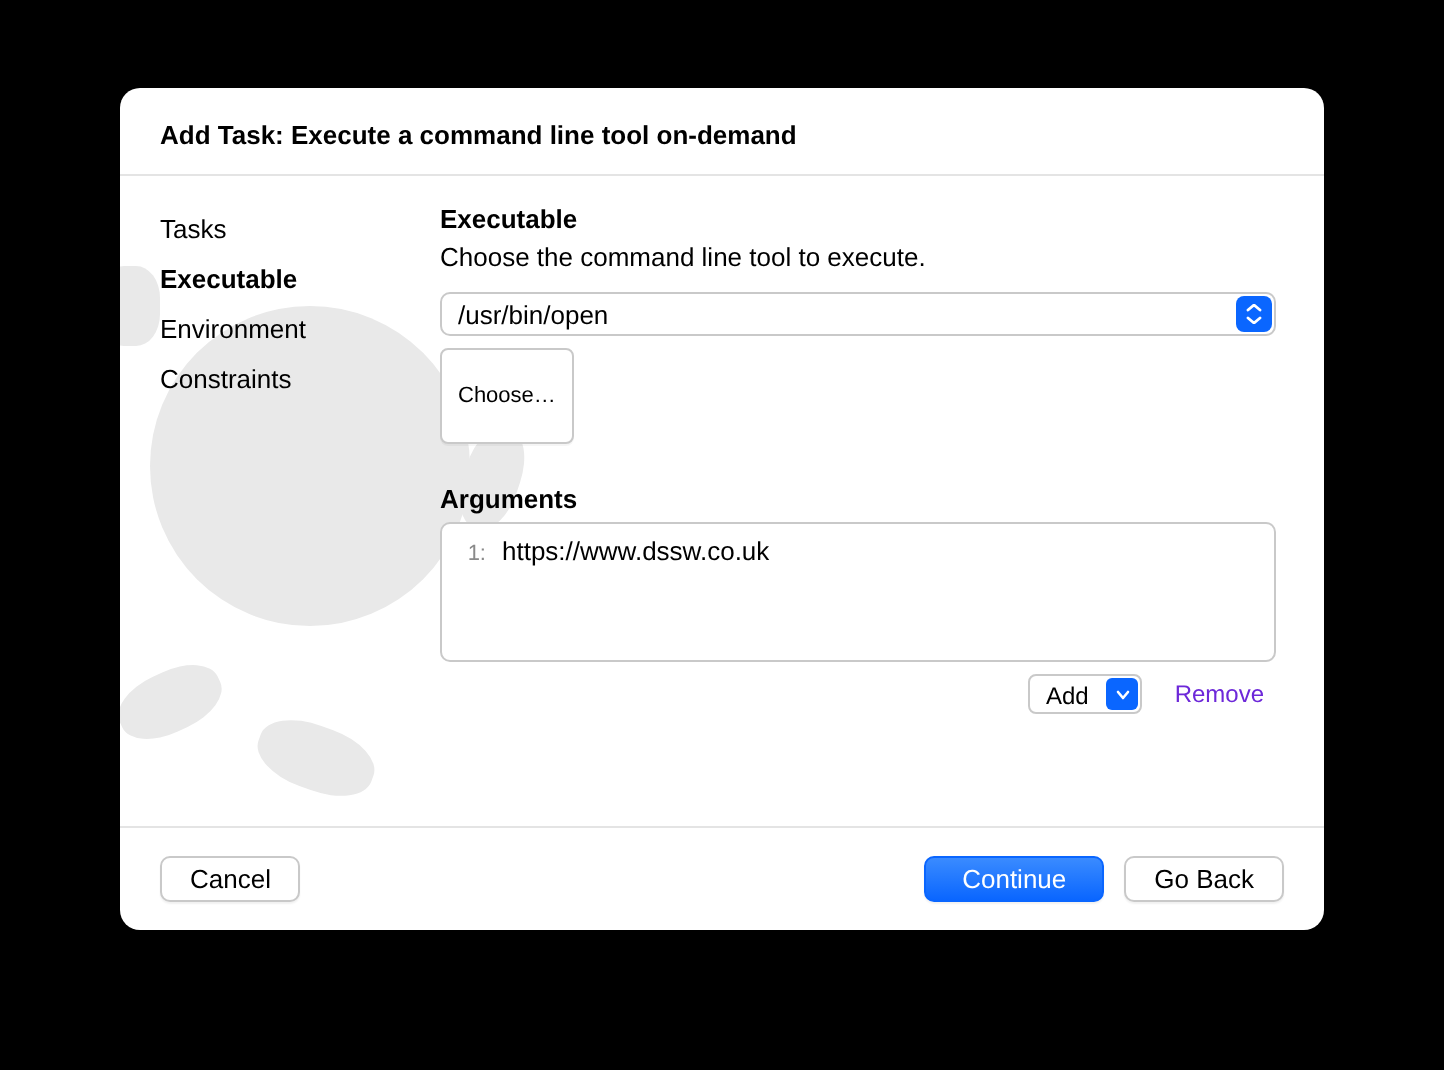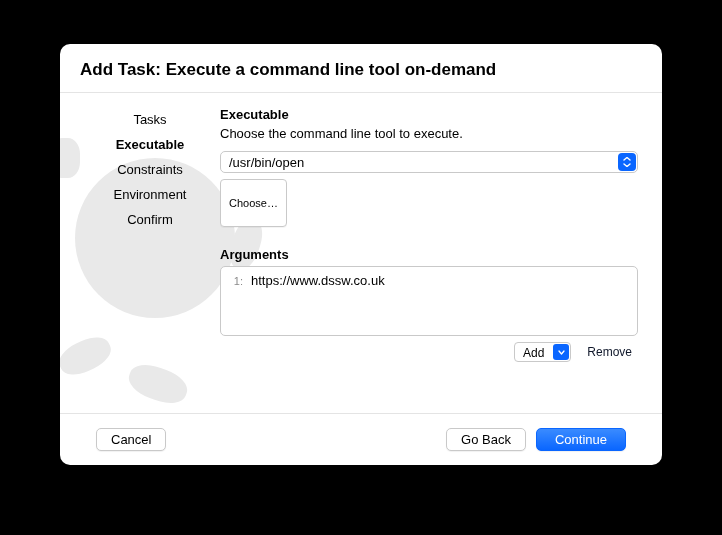--- a/index.html
+++ b/index.html
@@ -23,21 +23,21 @@
       box-shadow: 0 10px 30px rgba(0,0,0,0.5);
       overflow: hidden;
       display: flex;
       flex-direction: column;
     }
     .titlebar {
       padding: 16px 20px 12px 20px;
       border-bottom: 1px solid #e4e4e4;
     }
     .titlebar h1 {
-      font-size: 17px;
+      font-size: 13px;
       font-weight: 700;
     }
     .content {
       flex: 1;
       display: flex;
       position: relative;
       overflow: hidden;
     }
     
     .watermark {
@@ -51,21 +51,20 @@
     }
     .watermark .blob {
       position: absolute;
       background: #e9e9e9;
       border-radius: 50%;
     }
     .sidebar {
       width: 160px;
       padding: 14px 0 0 20px;
       z-index: 1;
-      text-align: center;
     }
     .sidebar-item {
       font-size: 13px;
       padding: 5px 0;
       cursor: default;
     }
     .sidebar-item.active {
       font-weight: 700;
     }
     .main {
@@ -167,27 +166,27 @@
       width: 16px;
       display: flex;
       align-items: center;
       justify-content: center;
       background: #0a66ff;
       border-radius: 3px;
       margin: 1px;
     }
     .remove-btn {
       font-size: 12px;
-      color: #0f172a;
+      color: #6d28d9;
       padding: 2px 6px;
       border-radius: 4px;
     }
     .footer {
       border-top: 1px solid #e4e4e4;
-      padding: 14px 36px;
+      padding: 14px 20px;
       display: flex;
       align-items: center;
       gap: 10px;
     }
     .footer .spacer { flex: 1; }
     .btn {
       font-size: 13px;
       padding: 3px 14px;
       border: 1px solid #c9c9c9;
       border-radius: 5px;
@@ -217,23 +216,22 @@
       <div class="blob" style="left:95px; top:15px; width:160px; height:160px;"></div>
       <div class="blob" style="left:70px; top:-5px; width:30px; height:40px; border-radius:40%;"></div>
       <div class="blob" style="left:78px; top:198px; width:54px; height:30px; border-radius:45%; transform:rotate(-25deg);"></div>
       <div class="blob" style="left:148px; top:225px; width:60px; height:32px; border-radius:45%; transform:rotate(20deg);"></div>
       <div class="blob" style="left:252px; top:75px; width:28px; height:52px; border-radius:45%; transform:rotate(18deg);"></div>
     </div>
 
     <div class="sidebar">
       <div class="sidebar-item"><span>Tasks</span></div>
       <div class="sidebar-item active"><span>Executable</span></div>
+      <div class="sidebar-item"><span>Environment</span></div>
       <div class="sidebar-item"><span>Constraints</span></div>
-      <div class="sidebar-item"><span>Environment</span></div>
-      <div class="sidebar-item"><span>Confirm</span></div>
     </div>
 
     <div class="main">
 
       <div class="section-heading">Executable</div>
       <div class="section-sub">Choose the command line tool to execute.</div>
 
       <div class="combo">
         <div class="combo-text">/usr/bin/open</div>
         <div class="combo-arrow">
@@ -268,17 +266,17 @@
           <div class="remove-btn"><span>Remove</span></div>
         </div>
       </div>
 
     </div>
   </div>
 
   <div class="footer">
     <div class="btn"><span>Cancel</span></div>
     <div class="spacer"></div>
+    <div class="btn primary"><span>Continue</span></div>
     <div class="btn"><span>Go Back</span></div>
-    <div class="btn primary"><span>Continue</span></div>
   </div>
 
 </div>
 
 </body></html>

